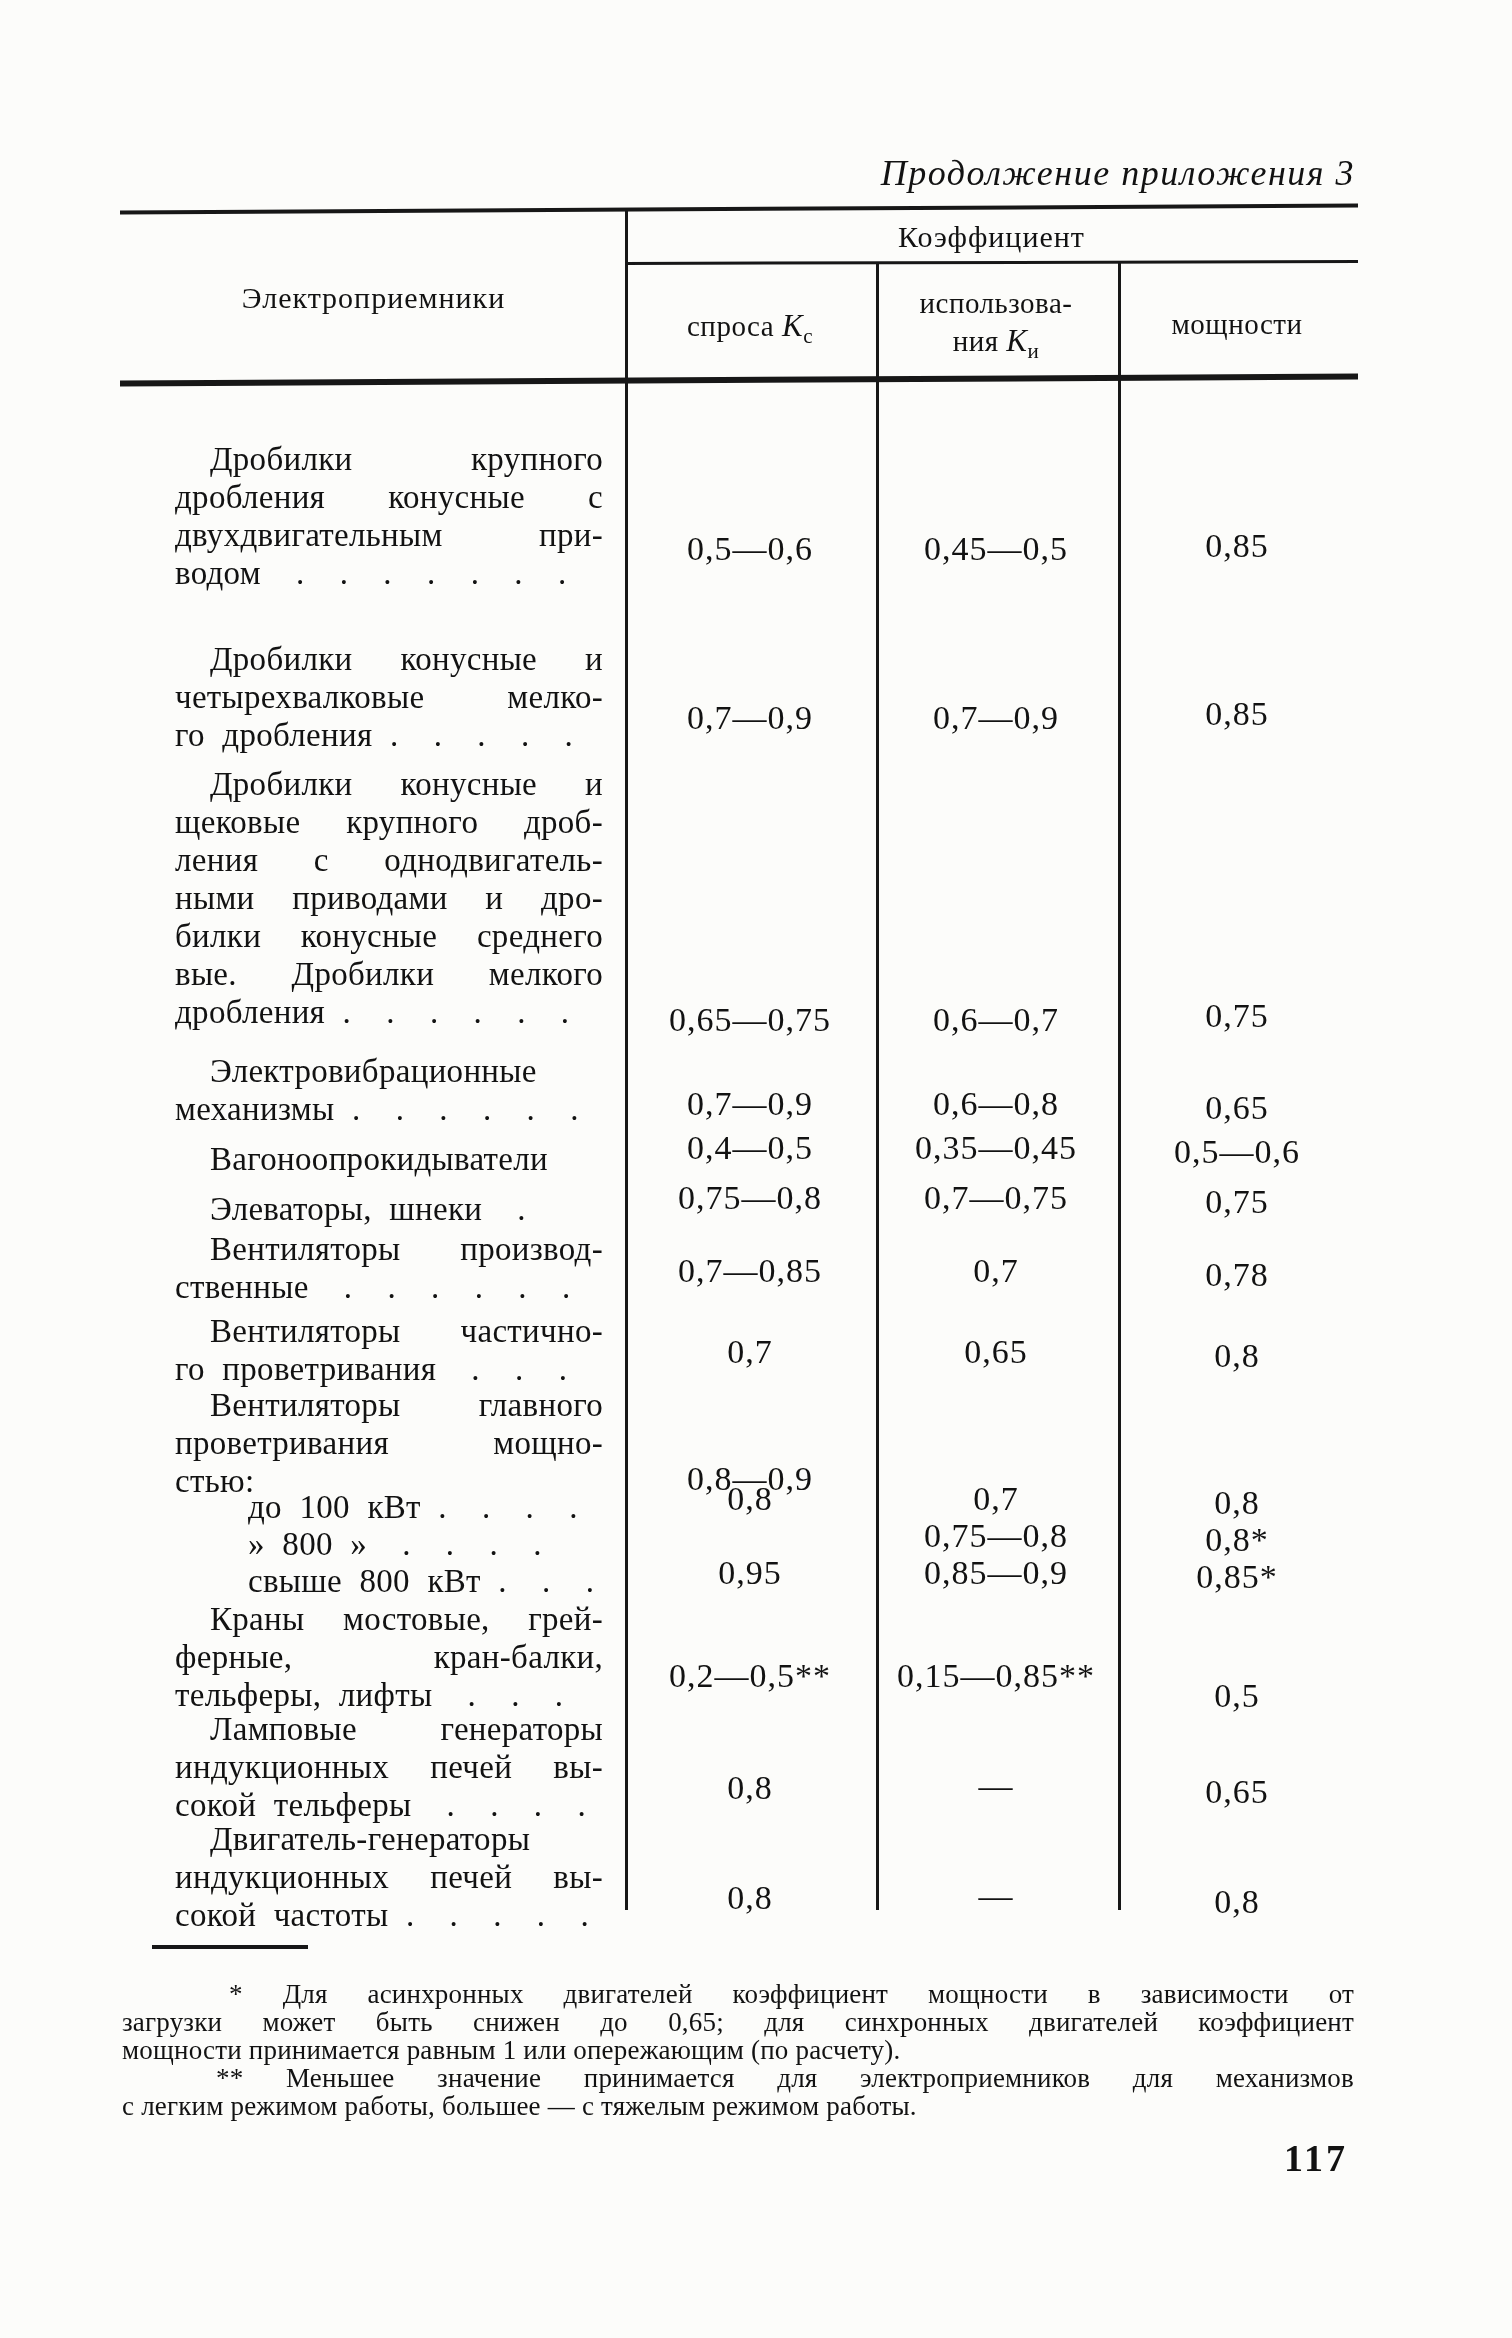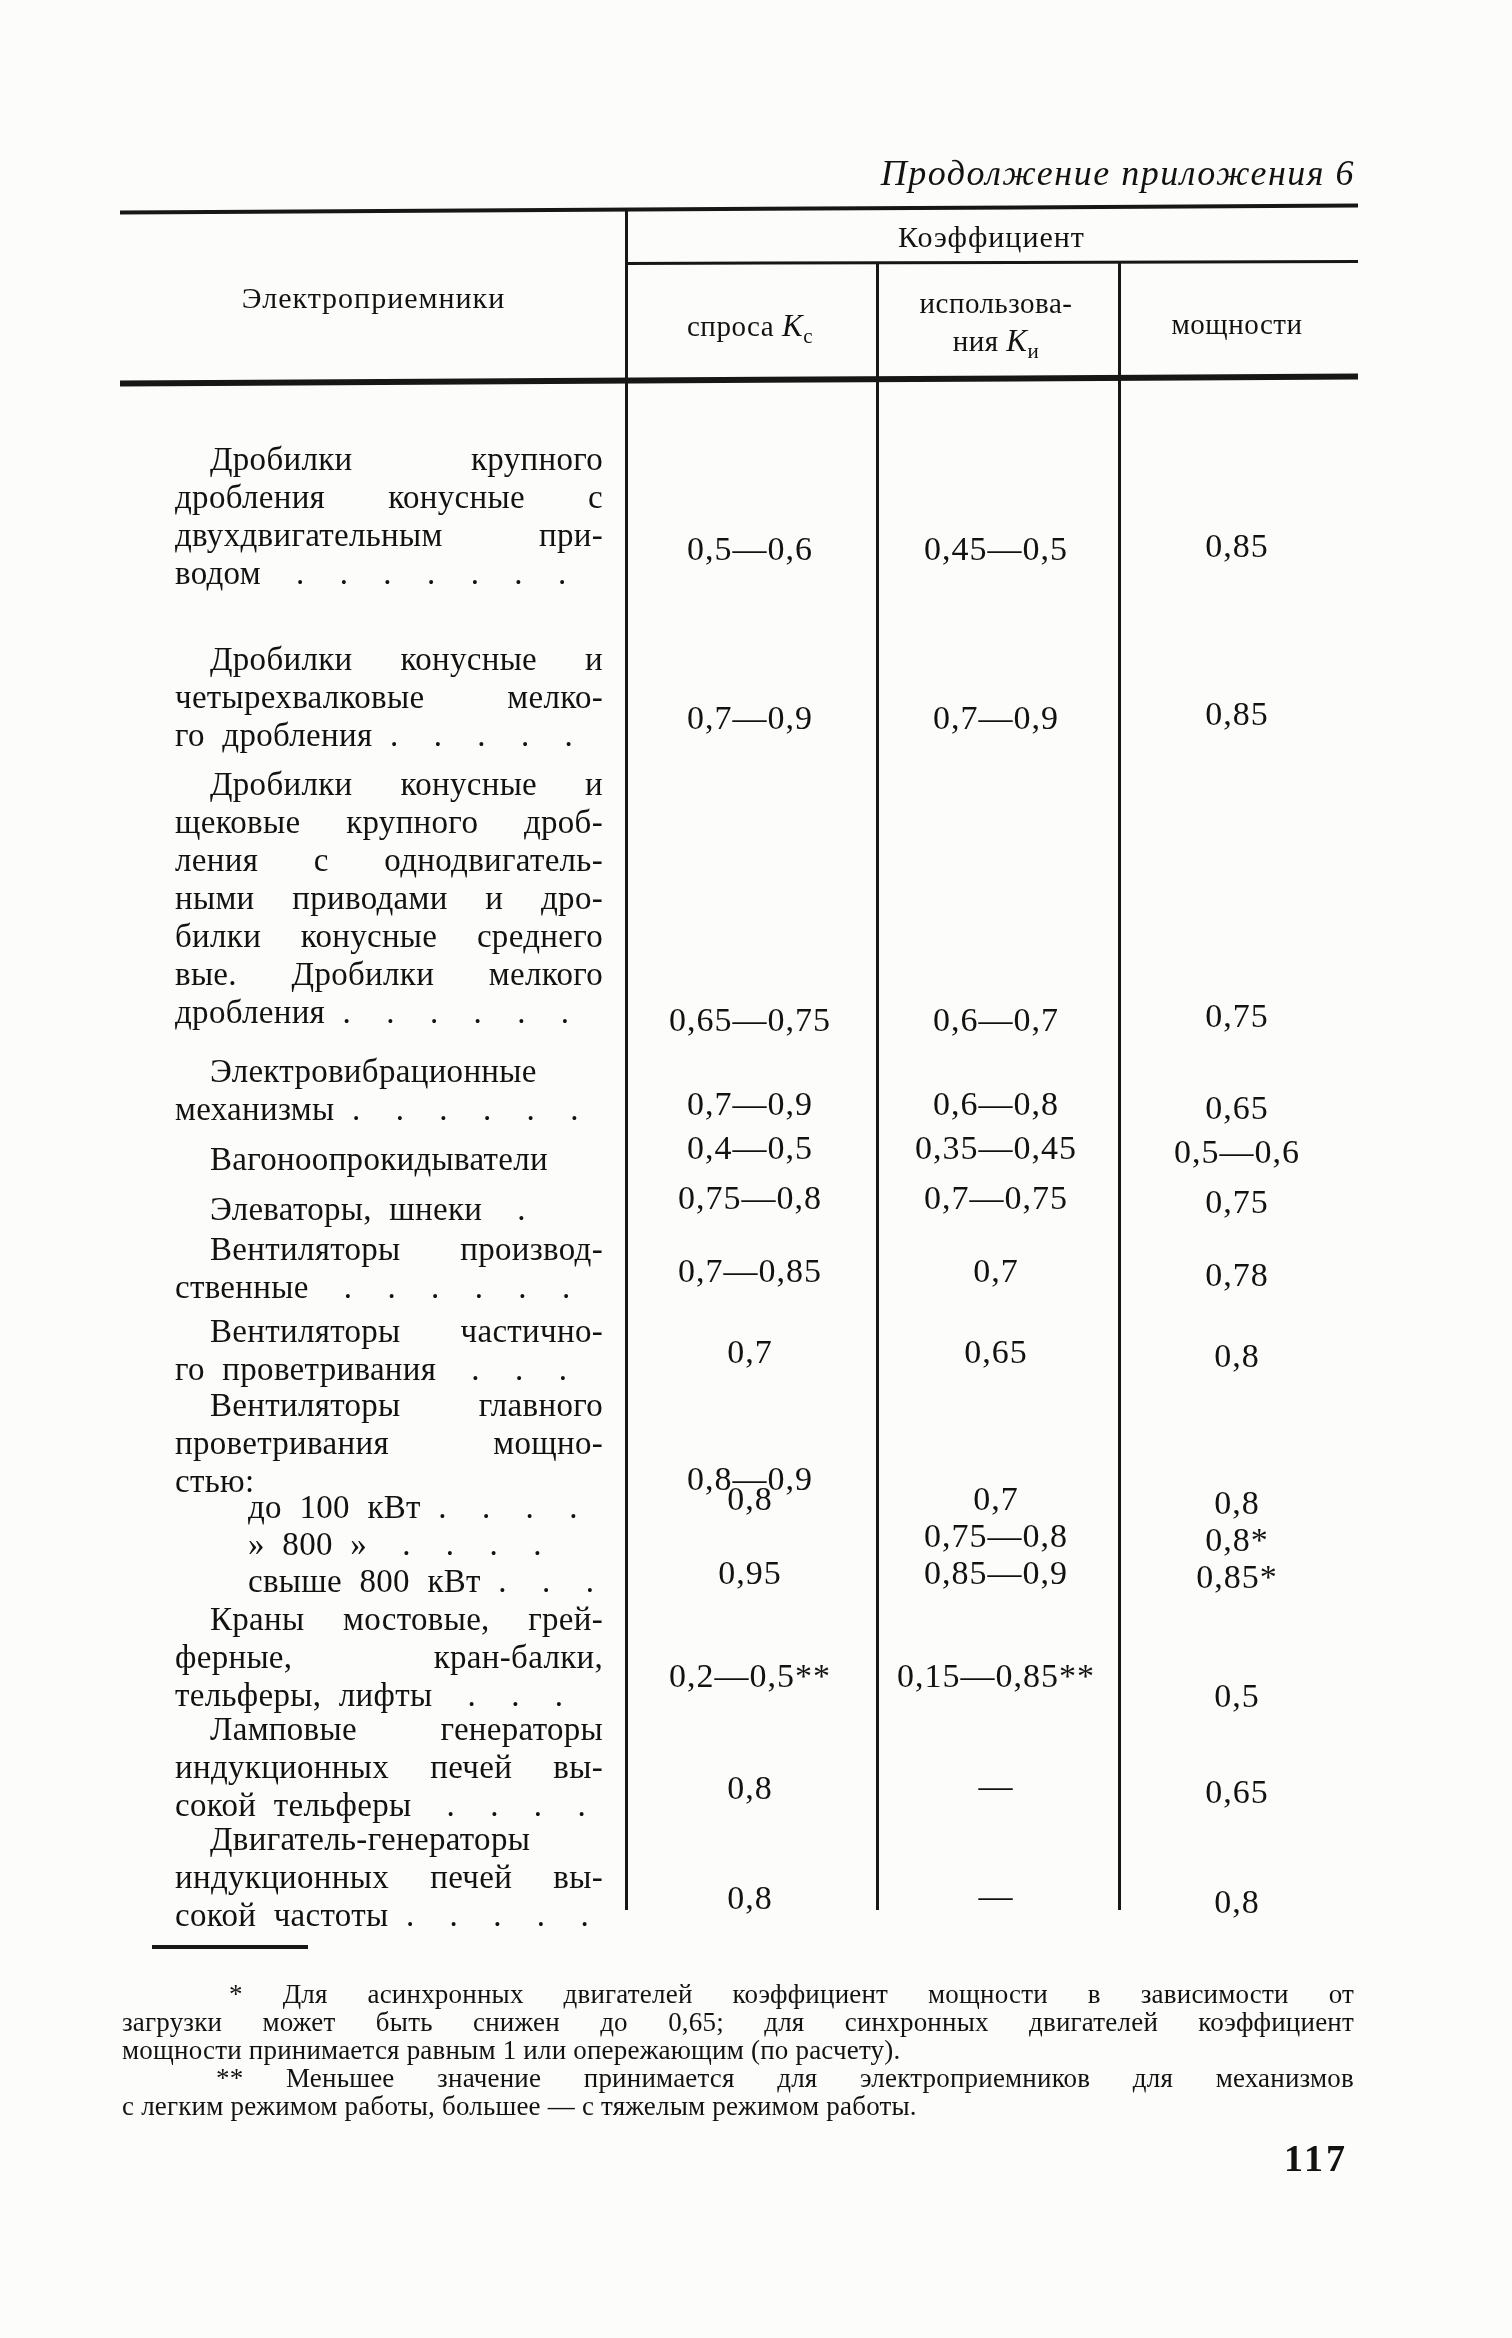--- a/index.html
+++ b/index.html
@@ -33,21 +33,21 @@
   .fnblock{position:absolute; left:122px; top:1980px; width:1232px; font-size:27px; line-height:28px; letter-spacing:0.2px;}
   .fnblock .i1{padding-left:107px;}
   .fnblock .i2{padding-left:94px;}
   .pagenum{position:absolute; top:2136px; left:1048px; width:300px; text-align:right; font-size:38px; font-weight:bold; letter-spacing:3px;}
 </style>
 </head>
 <body>
 
 <div class="page">
 
-  <div class="caption">Продолжение приложения 6</div>
+  <div class="caption">Продолжение приложения 3</div>
 
   <div class="hline" style="top:207px;left:120px;width:1238px;height:4px;transform:rotate(-0.33deg);"></div>
   <div class="hline" style="top:261px;left:625px;width:733px;height:3px;transform:rotate(-0.15deg);"></div>
   <div class="hline" style="top:377px;left:120px;width:1238px;height:6px;transform:rotate(-0.33deg);"></div>
   <div class="vline" style="top:210px;left:625px;height:1700px;"></div>
   <div class="vline" style="top:263px;left:876px;height:1647px;"></div>
   <div class="vline" style="top:263px;left:1118px;height:1647px;"></div>
 
   <div class="maincolhdr">Электроприемники</div>
   <div class="grouphdr">Коэффициент</div>

